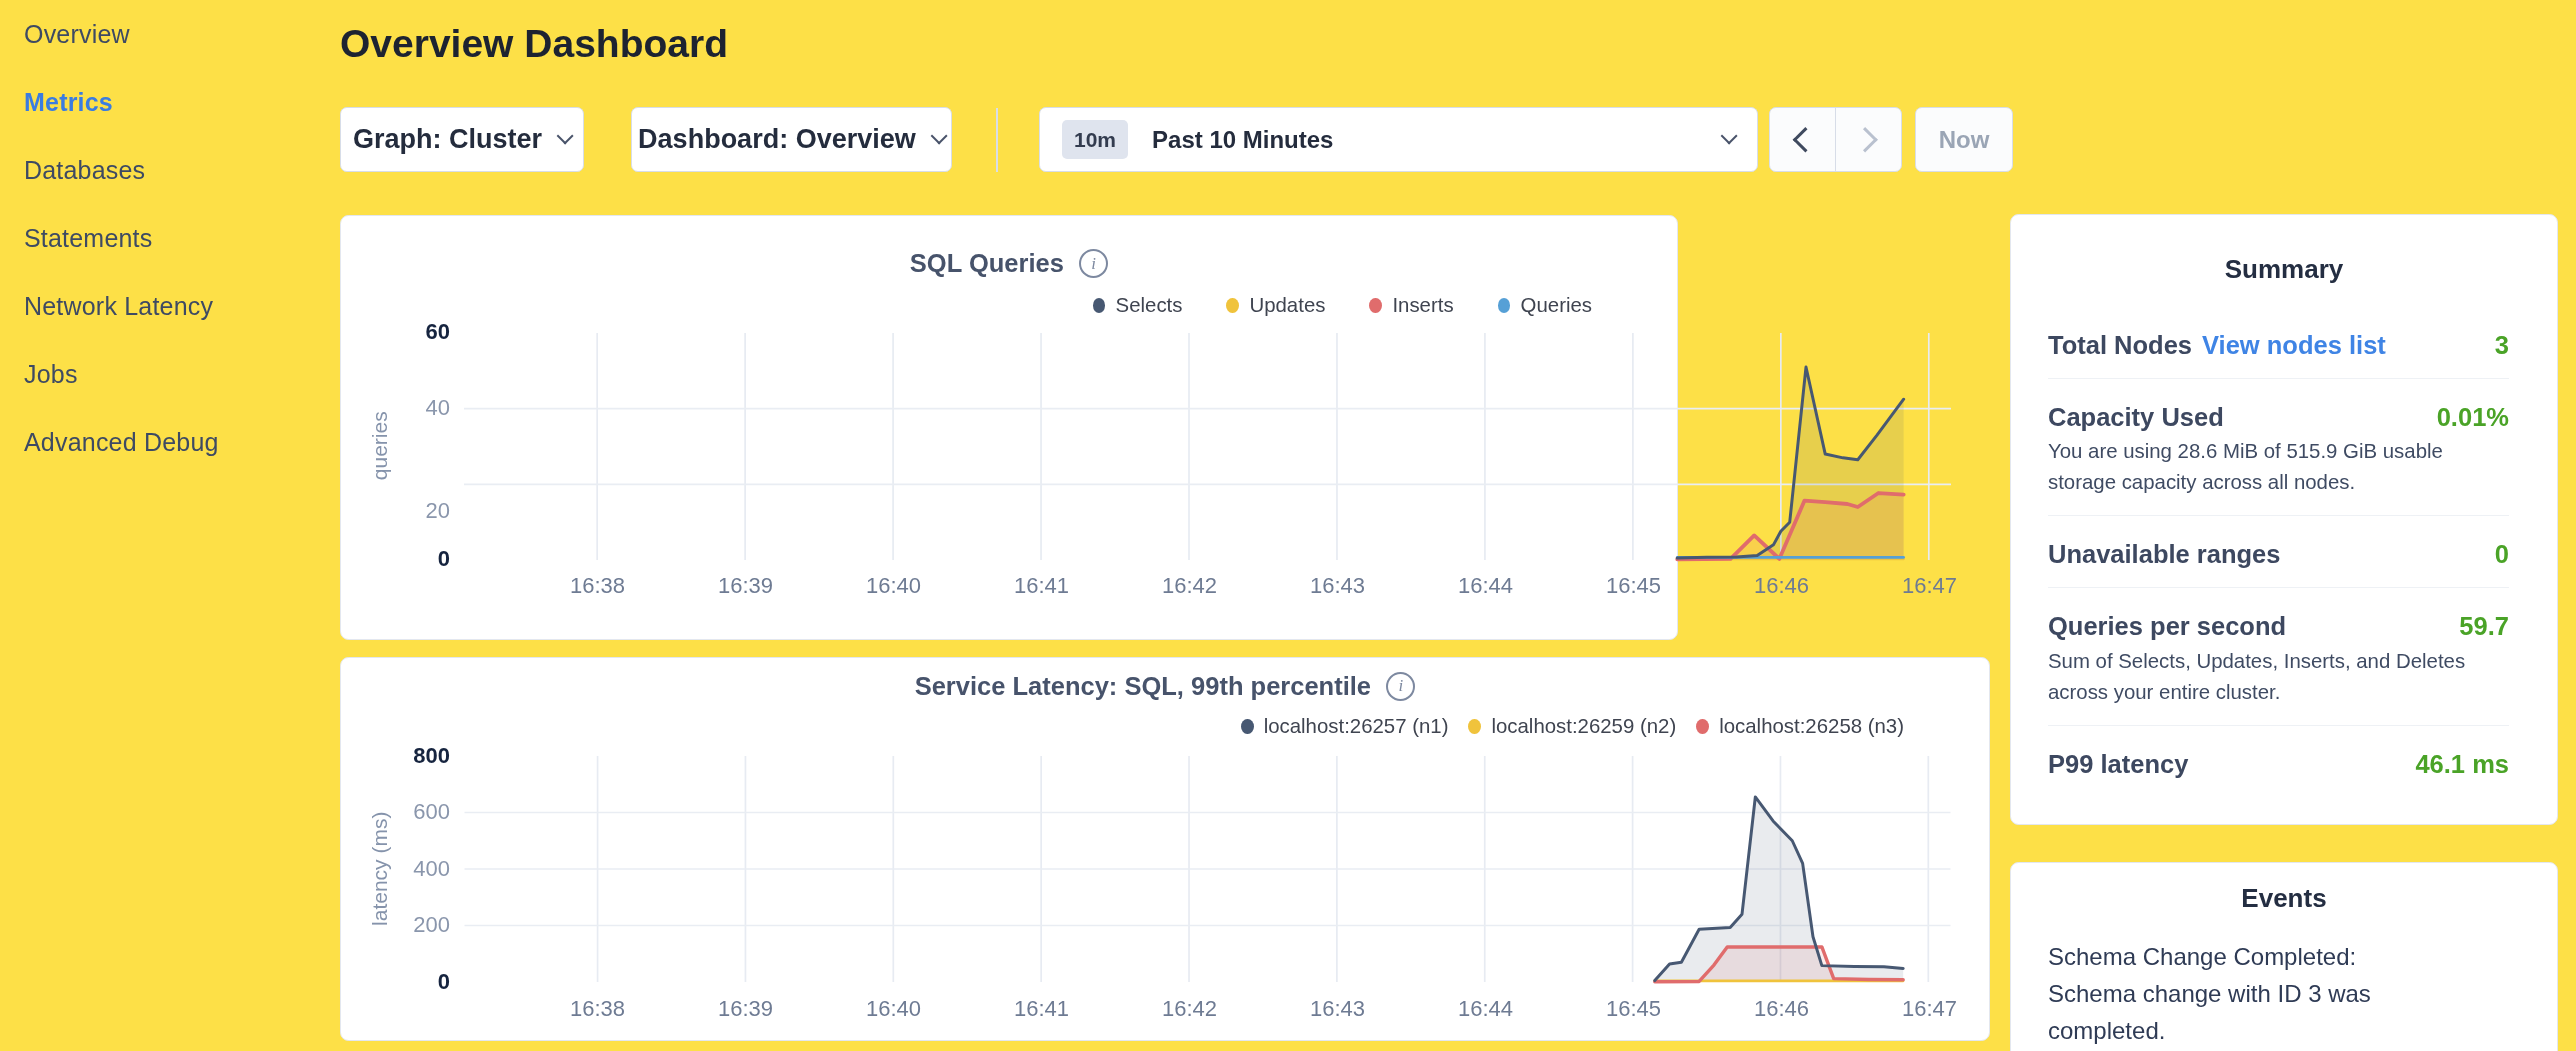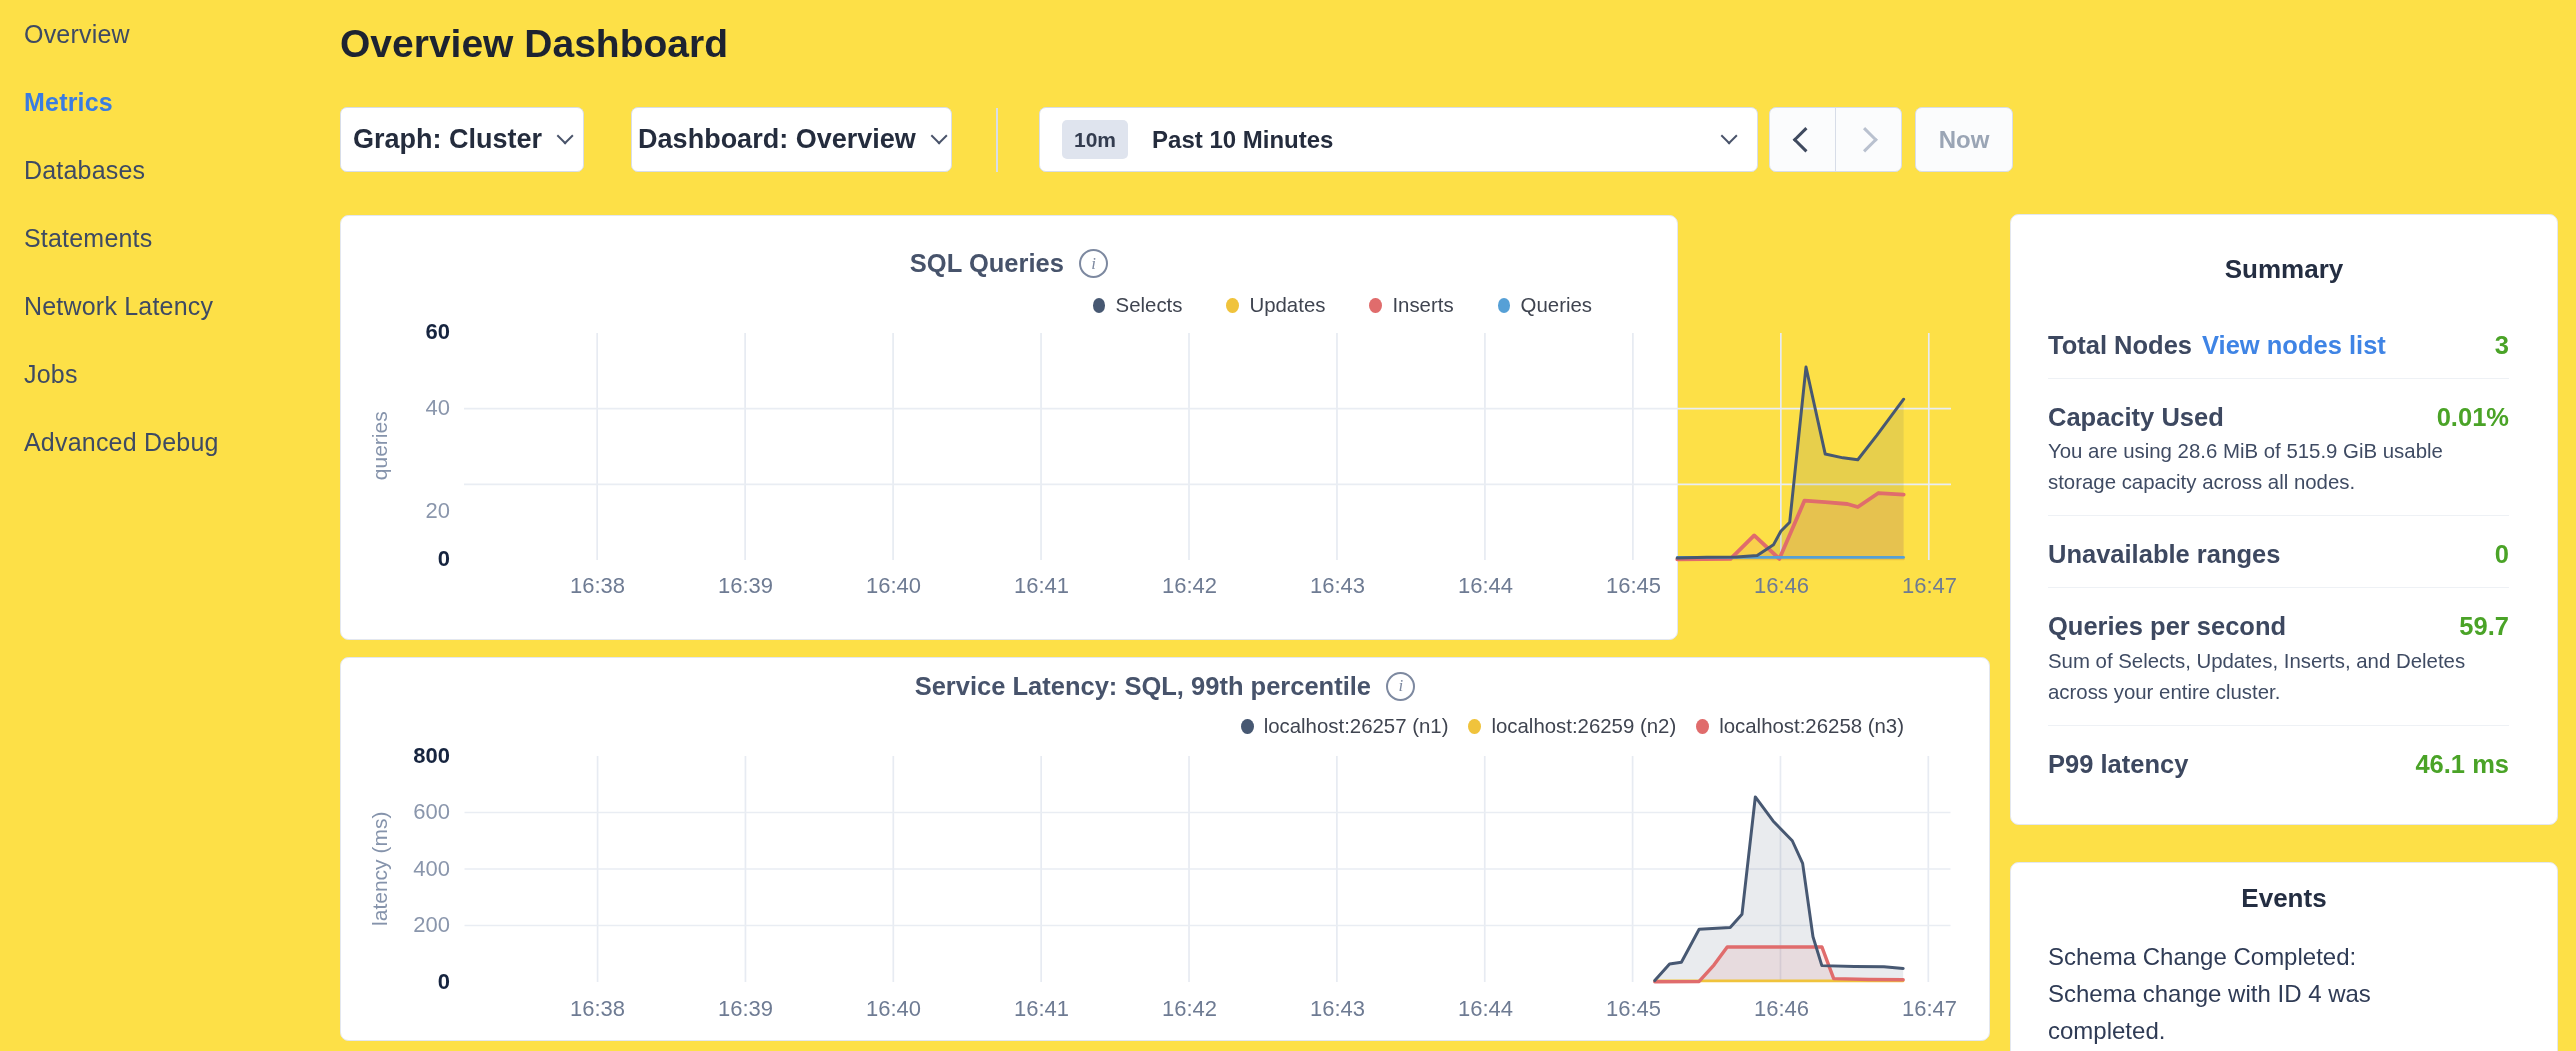--- a/index.html
+++ b/index.html
@@ -284,19 +284,19 @@
             <span class="sum-value">46.1 ms</span>
           </div>
         </div>
       </div>
   </div>
 
   <div class="card" id="events-card">
     <div class="panel-title">Events</div>
     <div id="events-list">
         <div class="event-item">
-          <div class="event-text">Schema Change Completed: Schema change with ID 4 was completed.</div>
+          <div class="event-text">Schema Change Completed: Schema change with ID 3 was completed.</div>
         </div>
       </div>
   </div>
 
 </div>
 
 
 </body></html>

